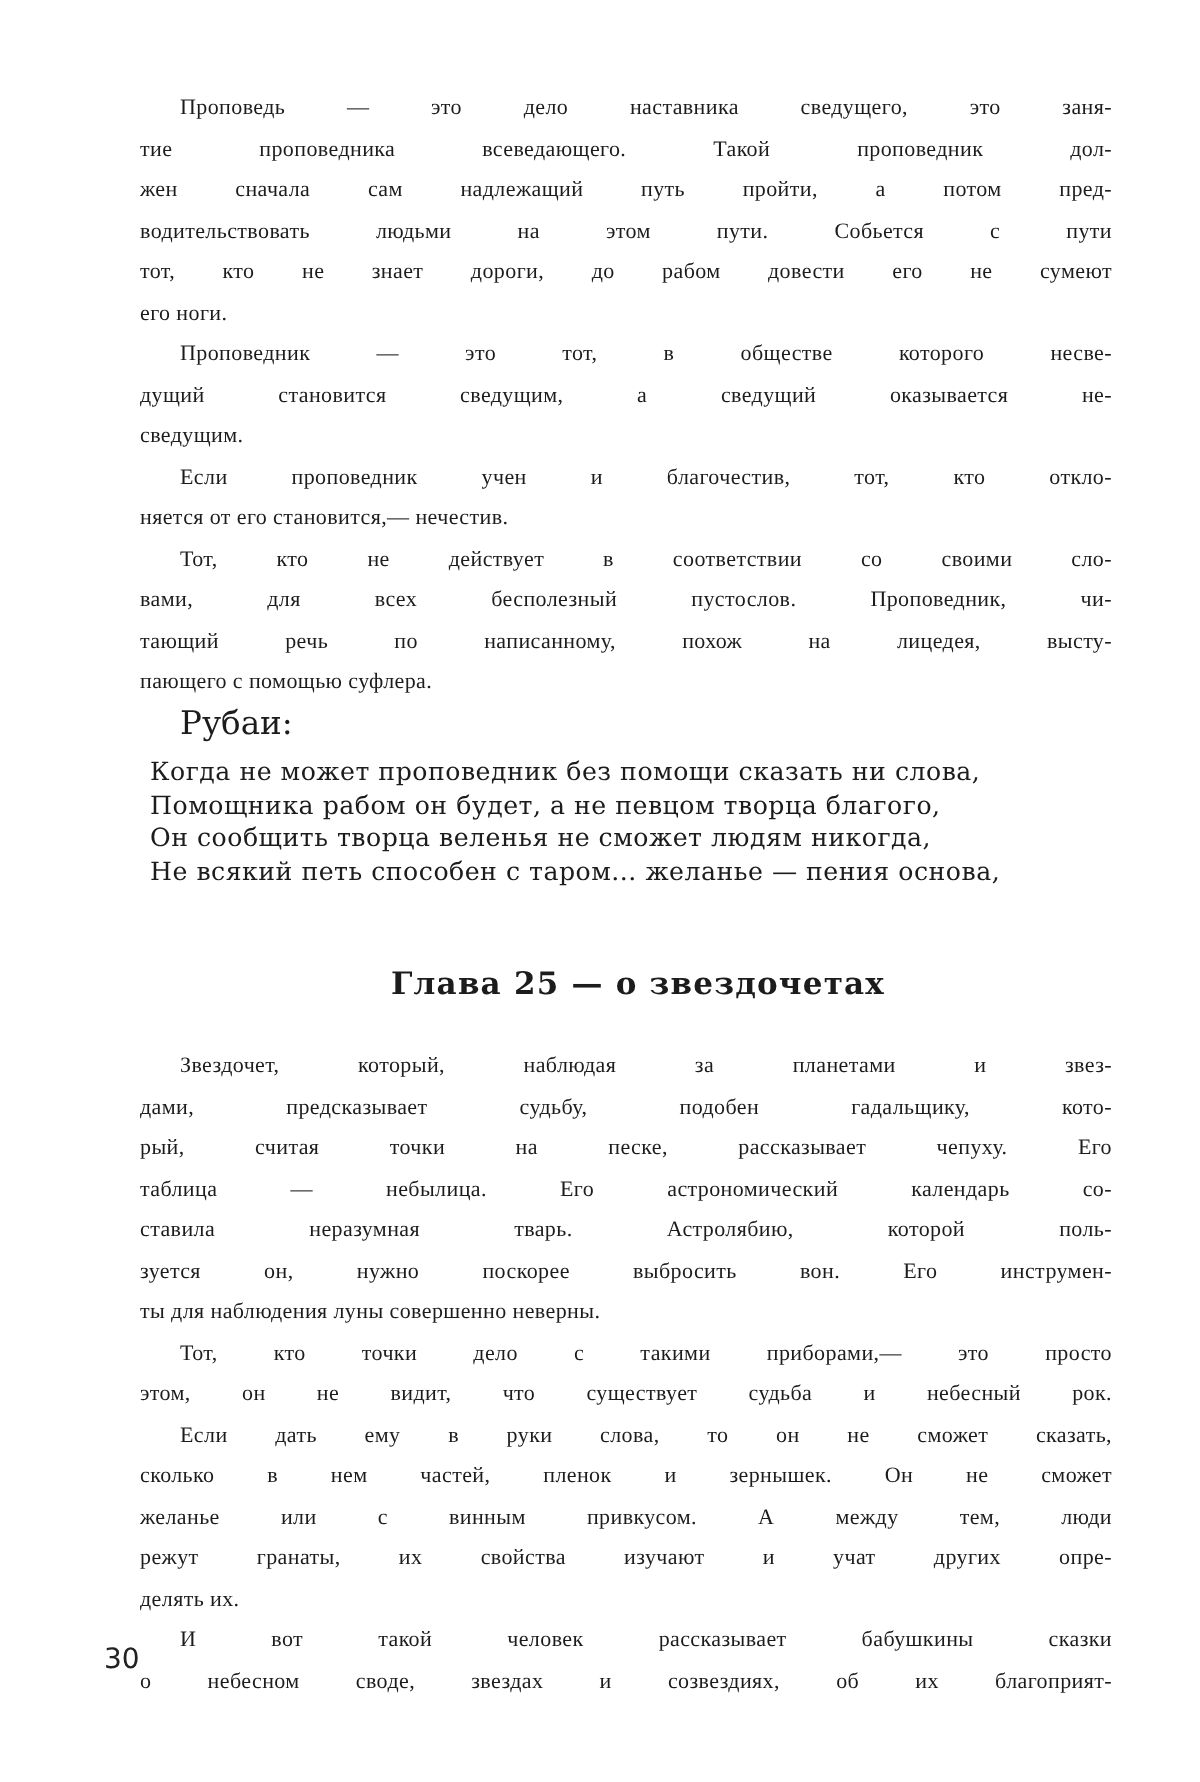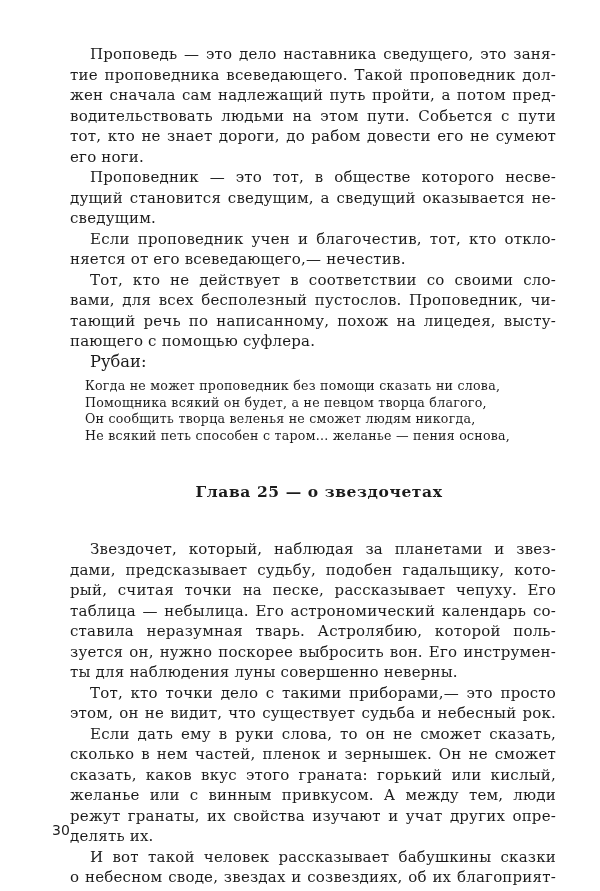--- a/index.html
+++ b/index.html
@@ -16,55 +16,56 @@
       font-family: "DejaVu Serif", serif;
     }
     .page {
       position: absolute;
       left: 70px;
       top: 44px;
       width: 486px;
     }
     .line {
       display: block;
-      font-size: 15px;
+      font-size: 11px;
       line-height: 20.5px;
       height: 20.5px;
       white-space: nowrap;
       text-align: justify;
       text-align-last: justify;
       letter-spacing: 0.2px;
+      font-family: Liberation Serif, serif;
     }
     .line.last {
       text-align-last: left;
     }
     .line.indent {
       padding-left: 20px;
       width: calc(100% - 20px);
     }
     .para { display: block; }
     .label-line {
       font-size: 16.3px;
       line-height: 20.5px;
       padding-left: 20px;
     }
     .verse {
       margin-top: 6px;
-      margin-left: 15px;
+      margin-left: 5px;
     }
     .verse .vline {
       font-size: 12.6px;
       line-height: 16.6px;
       letter-spacing: 0.25px;
       white-space: nowrap;
       display: block;
     }
     .chapter-title {
       margin-top: 38px;
-      margin-bottom: 38px;
+      margin-bottom: 22px;
       text-align: center;
       font-weight: bold;
       font-size: 15.5px;
       letter-spacing: 0.6px;
       padding-left: 12px;
     }
     .page-number {
       position: absolute;
       left: 52px;
       top: 822px;
@@ -87,34 +88,34 @@
       <span class="line">тот, кто не знает дороги, до рабом довести его не сумеют</span>
       <span class="line last">его ноги.</span>
     </div>
     <div class="para">
       <span class="line indent">Проповедник — это тот, в обществе которого несве-</span>
       <span class="line">дущий становится сведущим, а сведущий оказывается не-</span>
       <span class="line last">сведущим.</span>
     </div>
     <div class="para">
       <span class="line indent">Если проповедник учен и благочестив, тот, кто откло-</span>
-      <span class="line last">няется от его всеведающего,— нечестив.</span>
+      <span class="line last">няется от его становится,— нечестив.</span>
     </div>
     <div class="para">
       <span class="line indent">Тот, кто не действует в соответствии со своими сло-</span>
       <span class="line">вами, для всех бесполезный пустослов. Проповедник, чи-</span>
       <span class="line">тающий речь по написанному, похож на лицедея, высту-</span>
       <span class="line last">пающего с помощью суфлера.</span>
     </div>
 
     <div class="label-line">Рубаи:</div>
 
     <div class="verse">
       <span class="vline">Когда не может проповедник без помощи сказать ни слова,</span>
-      <span class="vline">Помощника всякий он будет, а не певцом творца благого,</span>
+      <span class="vline">Помощника рабом он будет, а не певцом творца благого,</span>
       <span class="vline">Он сообщить творца веленья не сможет людям никогда,</span>
       <span class="vline">Не всякий петь способен с таром... желанье — пения основа,</span>
     </div>
   </div>
 
   <div class="chapter-title">Глава 25 — о звездочетах</div>
 
   <div>
     <div class="para">
       <span class="line indent">Звездочет, который, наблюдая за планетами и звез-</span>
@@ -125,21 +126,20 @@
       <span class="line">зуется он, нужно поскорее выбросить вон. Его инструмен-</span>
       <span class="line last">ты для наблюдения луны совершенно неверны.</span>
     </div>
     <div class="para">
       <span class="line indent">Тот, кто точки дело с такими приборами,— это просто</span>
       <span class="line">этом, он не видит, что существует судьба и небесный рок.</span>
     </div>
     <div class="para">
       <span class="line indent">Если дать ему в руки слова, то он не сможет сказать,</span>
       <span class="line">сколько в нем частей, пленок и зернышек. Он не сможет</span>
-      <span class="line">сказать, каков вкус этого граната: горький или кислый,</span>
       <span class="line">желанье или с винным привкусом. А между тем, люди</span>
       <span class="line">режут гранаты, их свойства изучают и учат других опре-</span>
       <span class="line last">делять их.</span>
     </div>
     <div class="para">
       <span class="line indent">И вот такой человек рассказывает бабушкины сказки</span>
       <span class="line">о небесном своде, звездах и созвездиях, об их благоприят-</span>
     </div>
   </div>
 </div>

